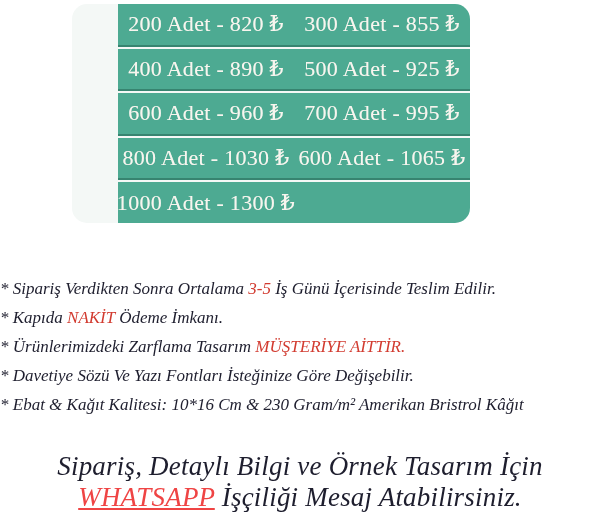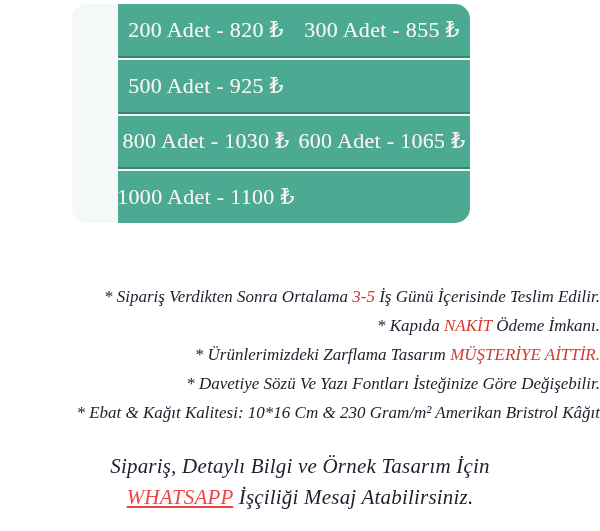--- a/index.html
+++ b/index.html
@@ -46,64 +46,68 @@
     text-shadow: 0 0 0.4px rgba(255,255,255,0.4);
     white-space: nowrap;
   }
 
   
   .notes {
     position: absolute;
     left: 0;
     top: 274px;
     width: 100%;
-    text-align: right;
+    text-align: left;
     font-style: italic;
     color: #1e1e2e;
     font-size: 17px;
     line-height: 29px;
-    margin-top: 8px;
   }
   .note-line { white-space: nowrap; }
   .hl-red { color: #d23b30; }
   .hl-green { color: #ef4444; text-decoration: underline; }
 
   
   .footer {
     position: absolute;
     left: 0;
     top: 451px;
     width: 100%;
     text-align: center;
     font-style: italic;
     color: #1e1e2e;
-    font-size: 21px;
+    font-size: 27px;
     line-height: 31px;
     letter-spacing: 0.2px;
   }
 </style>
 </head>
 <body>
 
 <div class="page">
 
   <div class="price-table">
     <div class="price-row">
       <div class="price-cell">200 Adet - 820 ₺</div>
       <div class="price-cell">300 Adet - 855 ₺</div>
     </div>
     <div class="price-row">
+      <div class="price-cell">400 Adet - 890 ₺</div>
       <div class="price-cell">500 Adet - 925 ₺</div>
+    </div>
+    <div class="price-row">
+      <div class="price-cell">600 Adet - 960 ₺</div>
+      <div class="price-cell">700 Adet - 995 ₺</div>
     </div>
     <div class="price-row">
       <div class="price-cell">800 Adet - 1030 ₺</div>
       <div class="price-cell">600 Adet - 1065 ₺</div>
     </div>
     <div class="price-row">
-      <div class="price-cell">1000 Adet - 1100 ₺</div>
+      <div class="price-cell">1000 Adet - 1300 ₺</div>
     </div>
   </div>
 
   <div class="notes">
     <div class="note-line"><span>* Sipariş Verdikten Sonra Ortalama </span><span class="hl-red">3-5</span><span> İş Günü İçerisinde Teslim Edilir.</span></div>
     <div class="note-line"><span>* Kapıda </span><span class="hl-red">NAKİT</span><span> Ödeme İmkanı.</span></div>
     <div class="note-line"><span>* Ürünlerimizdeki Zarflama Tasarım </span><span class="hl-red">MÜŞTERİYE AİTTİR.</span><span></span></div>
     <div class="note-line"><span>* Davetiye Sözü Ve Yazı Fontları İsteğinize Göre Değişebilir.</span><span class="hl-red"></span><span></span></div>
     <div class="note-line"><span>* Ebat &amp; Kağıt Kalitesi: 10*16 Cm &amp; 230 Gram/m² Amerikan Bristrol Kâğıt</span><span class="hl-red"></span><span></span></div>
   </div>

